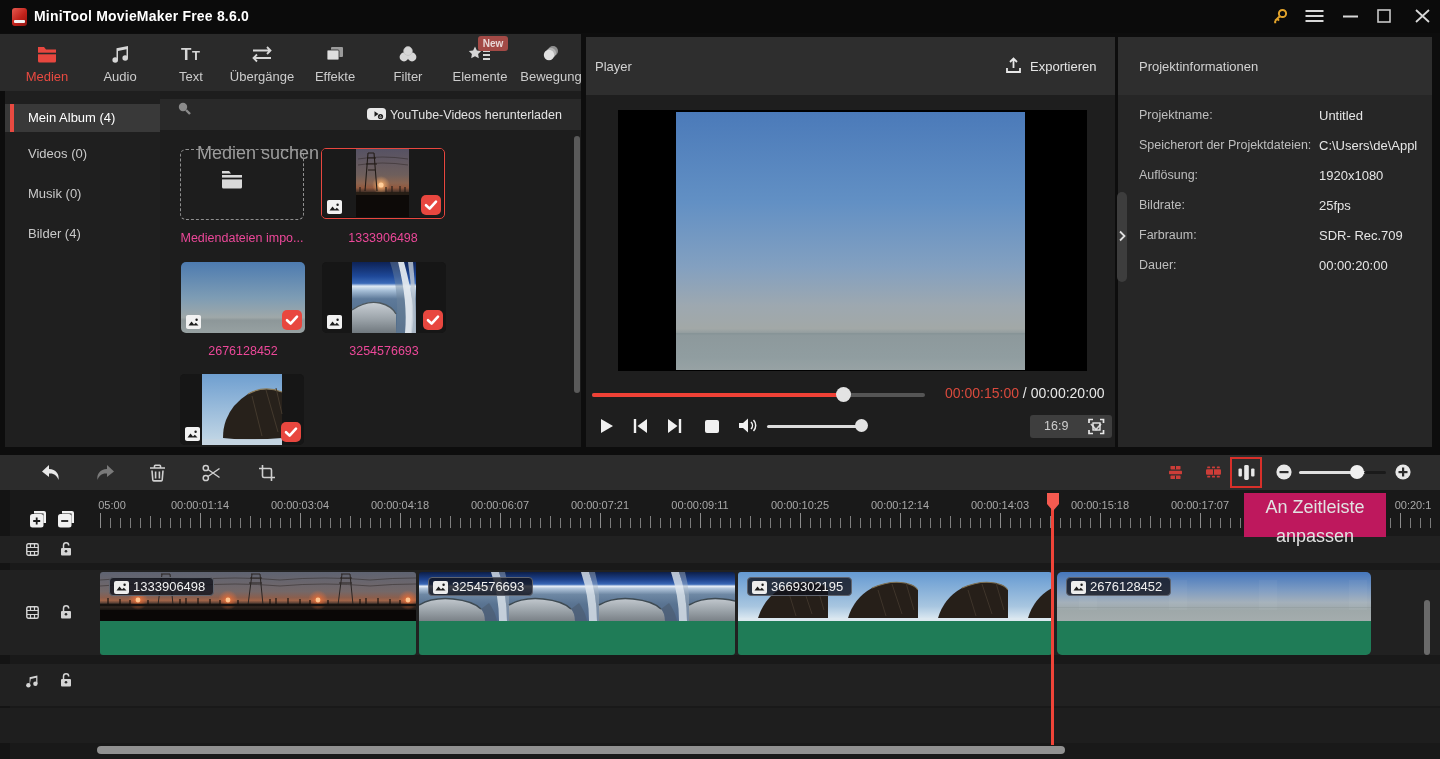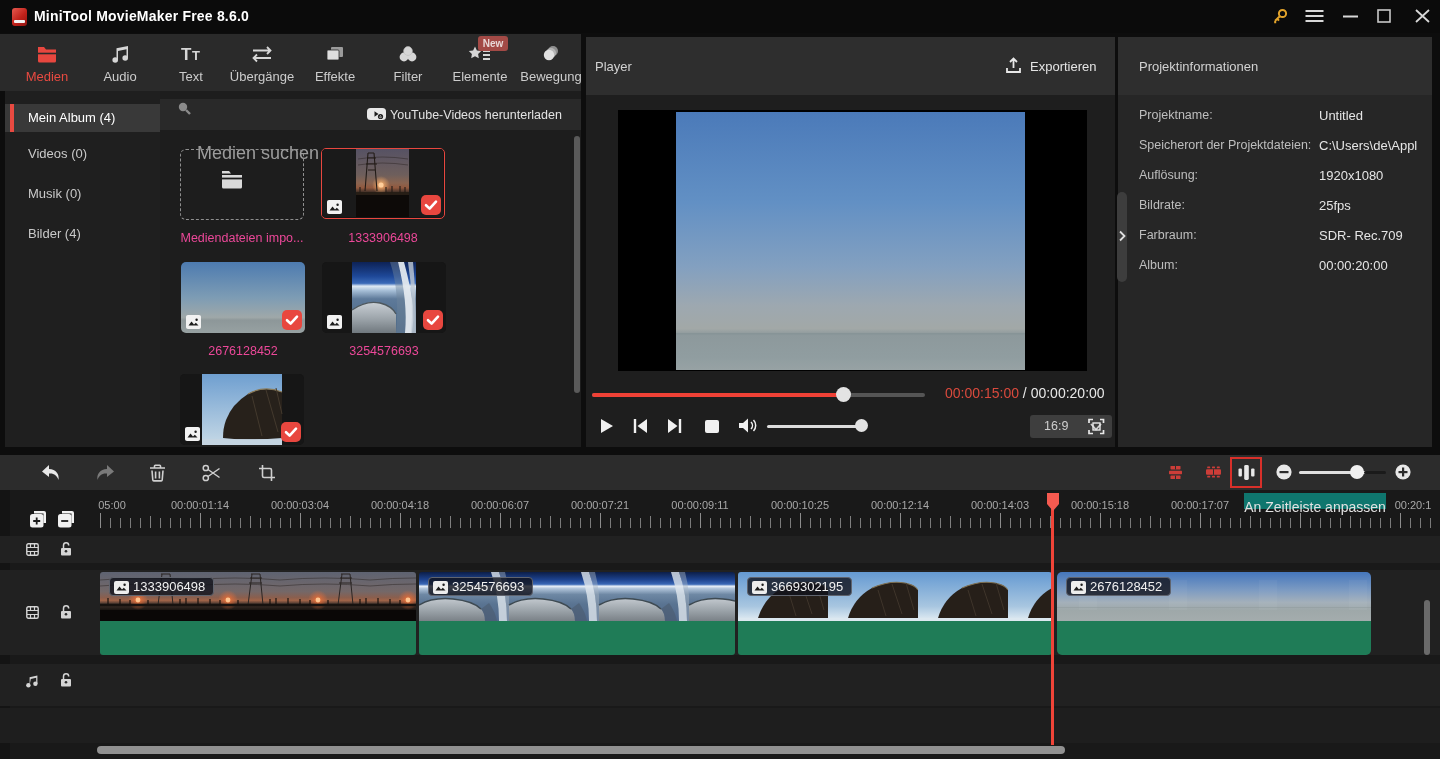--- a/index.html
+++ b/index.html
@@ -404,21 +404,21 @@
     <div class="inforow" style="top:71px;">Projektname:</div>
       <div class="infoval" style="top:71px;">Untitled</div>
     <div class="inforow" style="top:101px;">Speicherort der Projektdateien:</div>
       <div class="infoval" style="top:101px;">C:\Users\de\Appl</div>
     <div class="inforow" style="top:131px;">Auflösung:</div>
       <div class="infoval" style="top:131px;">1920x1080</div>
     <div class="inforow" style="top:161px;">Bildrate:</div>
       <div class="infoval" style="top:161px;text-align:right;">25fps</div>
     <div class="inforow" style="top:191px;">Farbraum:</div>
       <div class="infoval" style="top:191px;">SDR- Rec.709</div>
-    <div class="inforow" style="top:221px;">Album:</div>
+    <div class="inforow" style="top:221px;">Dauer:</div>
       <div class="infoval" style="top:221px;">00:00:20:00</div>
   </div>
   <div class="abs" style="left:1117px;top:192px;width:10px;height:90px;background:#3d3d3d;border-radius:5px;"></div>
   <svg class="abs" style="left:1118px;top:230px;" width="8" height="12" viewBox="0 0 8 12">
     <path d="M2 1.5 L6.5 6 L2 10.5" stroke="#e0e0e0" stroke-width="1.8" fill="none"></path>
   </svg>
 
   <div id="toolbar" class="abs">
     <svg class="abs" style="left:41px;top:9px;" width="20" height="18" viewBox="0 0 20 18">
       <path d="M8 1 L1 7.5 L8 13 L8 9.5 C13 9 16 11.5 17.5 16 C18.5 10 15 5.5 8 5z" fill="#e8e8e8"></path>
@@ -696,19 +696,19 @@
             <path d="M2.5 9.5 L5.5 5.5 L8 8.5 L9.8 6.8 L12.5 9.5z" fill="#1c1c1c"></path>
             <circle cx="10.6" cy="3.8" r="1.2" fill="#1c1c1c"></circle>
           </svg>2676128452</div>
     </div>
 
     <div class="abs" style="left:1051px;top:5px;width:3px;height:250px;background:#f04438;"></div>
     <svg class="abs" style="left:1046px;top:2px;" width="14" height="20" viewBox="0 0 14 20">
       <path d="M1 1 H13 V12 L7 19 L1 12z" fill="#f55a50"></path>
     </svg>
 
-    <div class="abs" style="left:1244px;top:3px;width:142px;height:16px;background:#0f766e;color:#e2e2e2;font-size:14px;line-height:29px;text-align:center;">An Zeitleiste anpassen</div>
+    <div class="abs" style="left:1244px;top:3px;width:142px;height:44px;background:#be185d;color:#e2e2e2;font-size:18px;line-height:29px;text-align:center;">An Zeitleiste anpassen</div>
 
     <div class="abs" style="left:97px;top:256px;width:968px;height:8px;background:#919191;border-radius:4px;"></div>
     <div class="abs" style="left:1424px;top:110px;width:6px;height:55px;background:#6a6a6a;border-radius:3px;"></div>
   </div>
 
 </div>
 
 </body></html>

